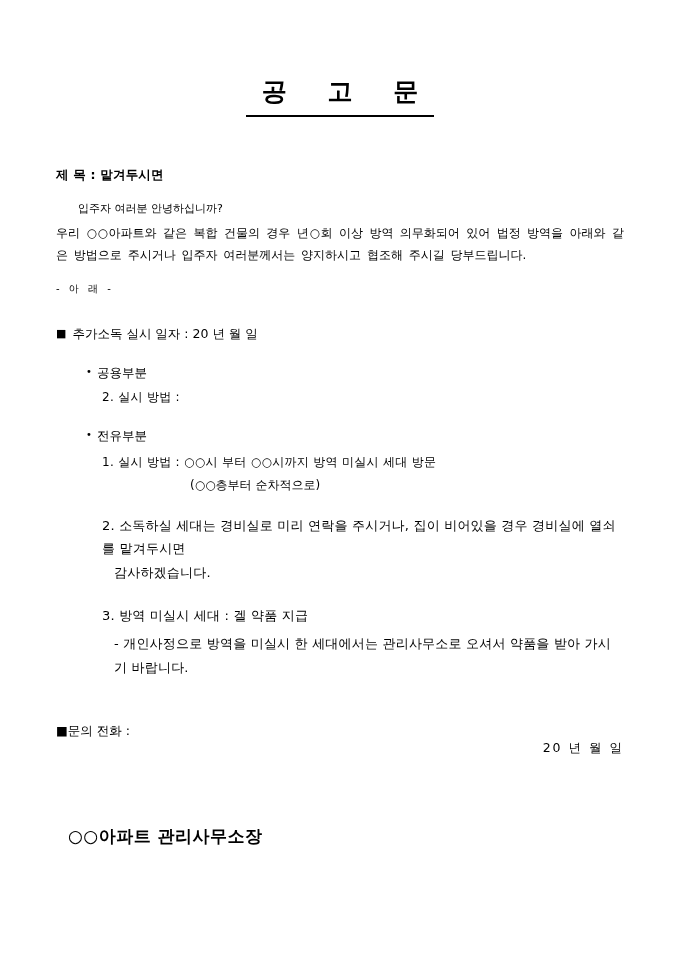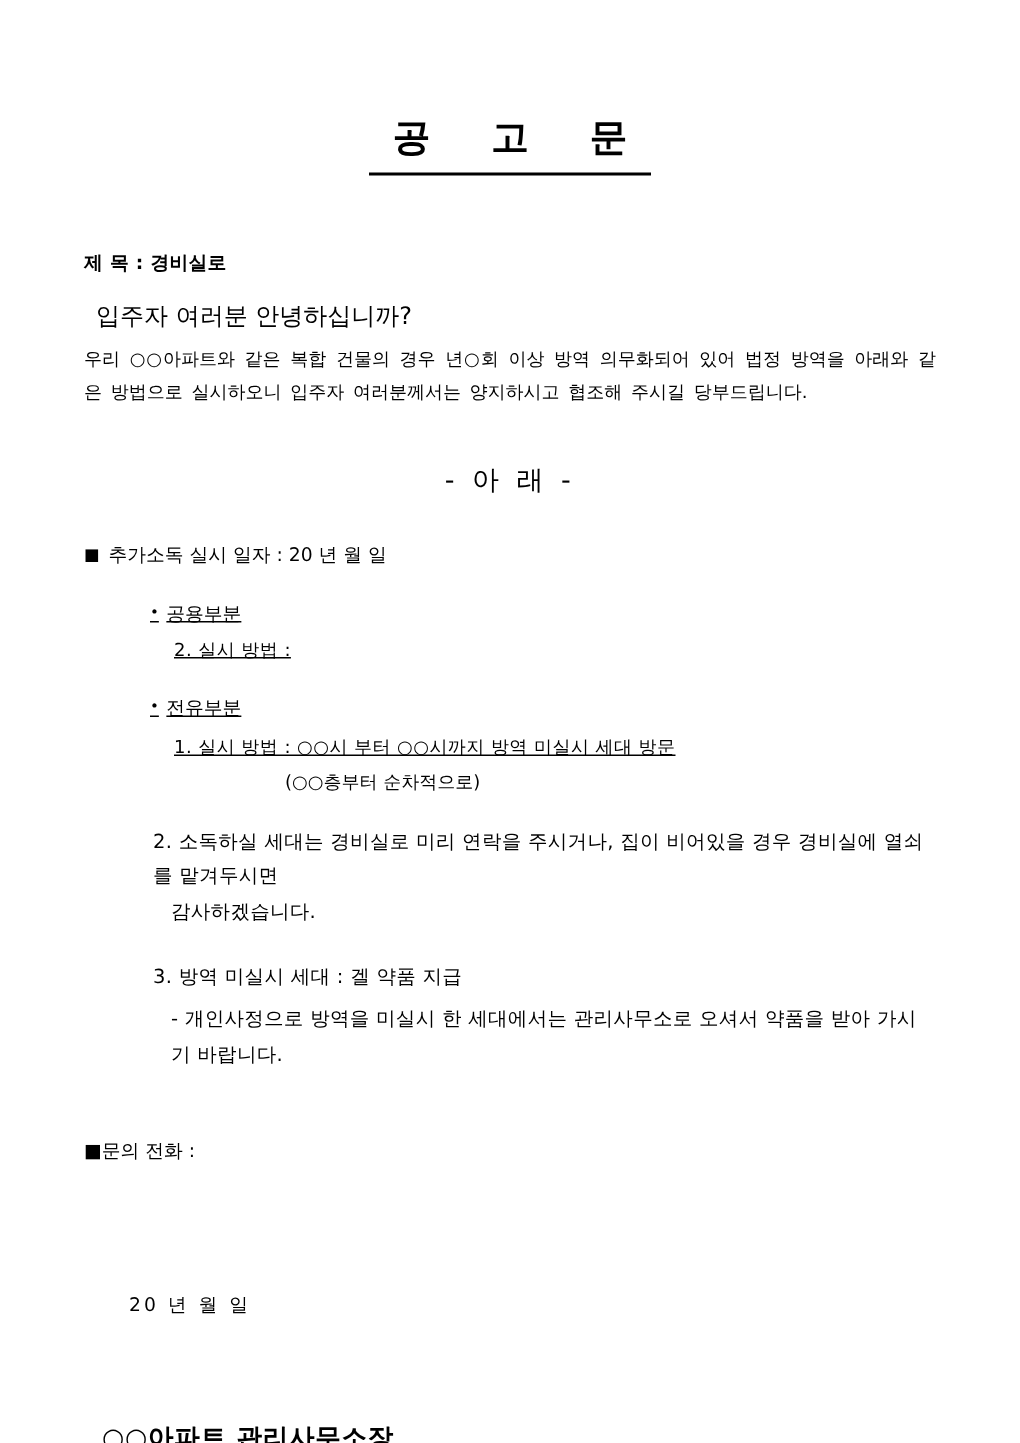--- a/index.html
+++ b/index.html
@@ -43,55 +43,54 @@
   .subject {
     margin-top: 50px;
     font-size: 12.5px;
     font-weight: bold;
     letter-spacing: 0.2px;
   }
 
   
   .greeting {
     margin-top: 17px;
-    margin-left: 8px;
-    font-size: 16px;
+    margin-left: 22px;
+    font-size: 11px;
   }
   .intro {
     margin-top: 6px;
     font-size: 12px;
     line-height: 1.85;
     text-align: justify;
     word-spacing: 2px;
   }
 
   
   .arae {
-    margin-top: 36px;
-    text-align: center;
-    font-size: 18px;
+    margin-top: 16px;
+    text-align: left;
+    font-size: 10px;
     letter-spacing: 3px;
   }
 
   
   .sec {
     margin-top: 30px;
     font-size: 12.5px;
   }
   .sec .sq {
     font-size: 11px;
     vertical-align: 1px;
     margin-right: 6px;
   }
 
   .bullet-block {
     margin-top: 22px;
-    margin-left: 44px;
-    font-size: 12.5px;
-    text-decoration: underline;
+    margin-left: 30px;
+    font-size: 12.5px;
   }
   .bullet-head .dot {
     font-size: 10px;
     vertical-align: 2px;
     margin-right: 5px;
   }
   .bullet-sub {
     margin-left: 16px;
     margin-top: 9px;
     font-size: 12px;
@@ -122,22 +121,21 @@
     margin-top: 5px;
   }
 
   .sec-phone {
     margin-top: 44px;
     font-size: 12.5px;
   }
 
   
   .date-line {
-    margin-top: 86px;
-    text-align: left;
+    text-align: right;
     font-size: 12.5px;
     letter-spacing: 2px;
     padding-left: 30px;
   }
 
   
   .signature {
     margin-top: 68px;
     margin-left: 12px;
     font-size: 17px;
@@ -147,25 +145,25 @@
 </style>
 </head>
 <body>
 
 <div class="page">
 
   <div class="title-wrap">
     <div class="doc-title">공 고 문</div>
   </div>
 
-  <div class="subject">제  목 : 경비실로</div>
+  <div class="subject">제  목 : 맡겨두시면</div>
 
   <div class="greeting">입주자 여러분 안녕하십니까?</div>
 
-  <div class="intro">우리  ○○아파트와  같은  복합  건물의  경우  년○회  이상  방역  의무화되어  있어  법정  방역을  아래와  같은  방법으로  실시하오니  입주자  여러분께서는  양지하시고  협조해  주시길  당부드립니다.</div>
+  <div class="intro">우리  ○○아파트와  같은  복합  건물의  경우  년○회  이상  방역  의무화되어  있어  법정  방역을  아래와  같은  방법으로  주시거나  입주자  여러분께서는  양지하시고  협조해  주시길  당부드립니다.</div>
 
   <div class="arae">- 아    래 -</div>
 
   <div class="sec">
     <span class="sq">■</span><span>추가소독 실시 일자 : 20    년        월       일</span>
   </div>
 
   <div class="bullet-block">
     <div class="bullet-head">
       <span class="dot">•</span><span>공용부분</span>

